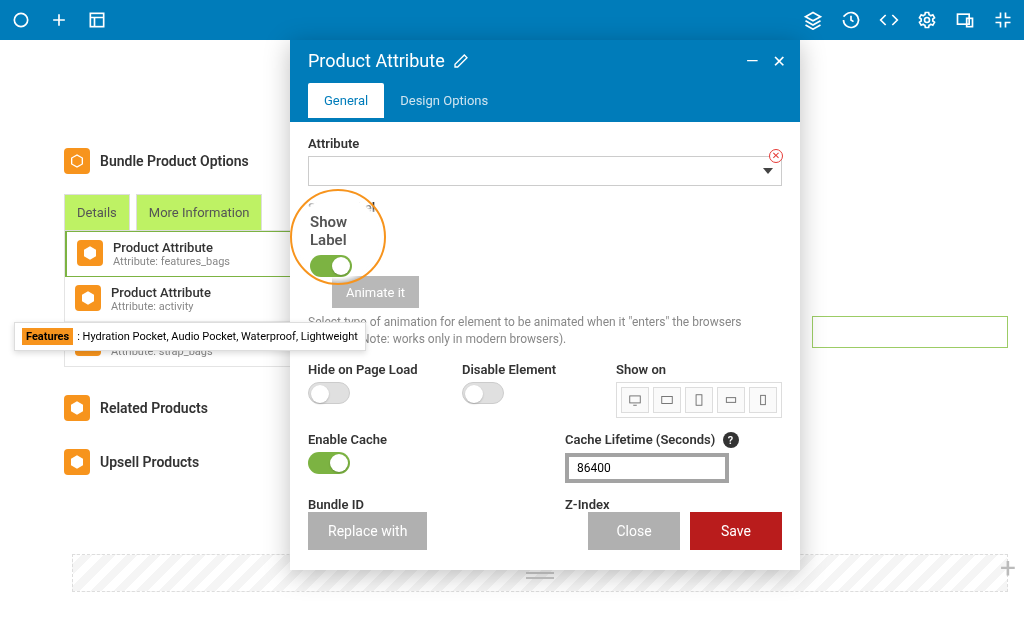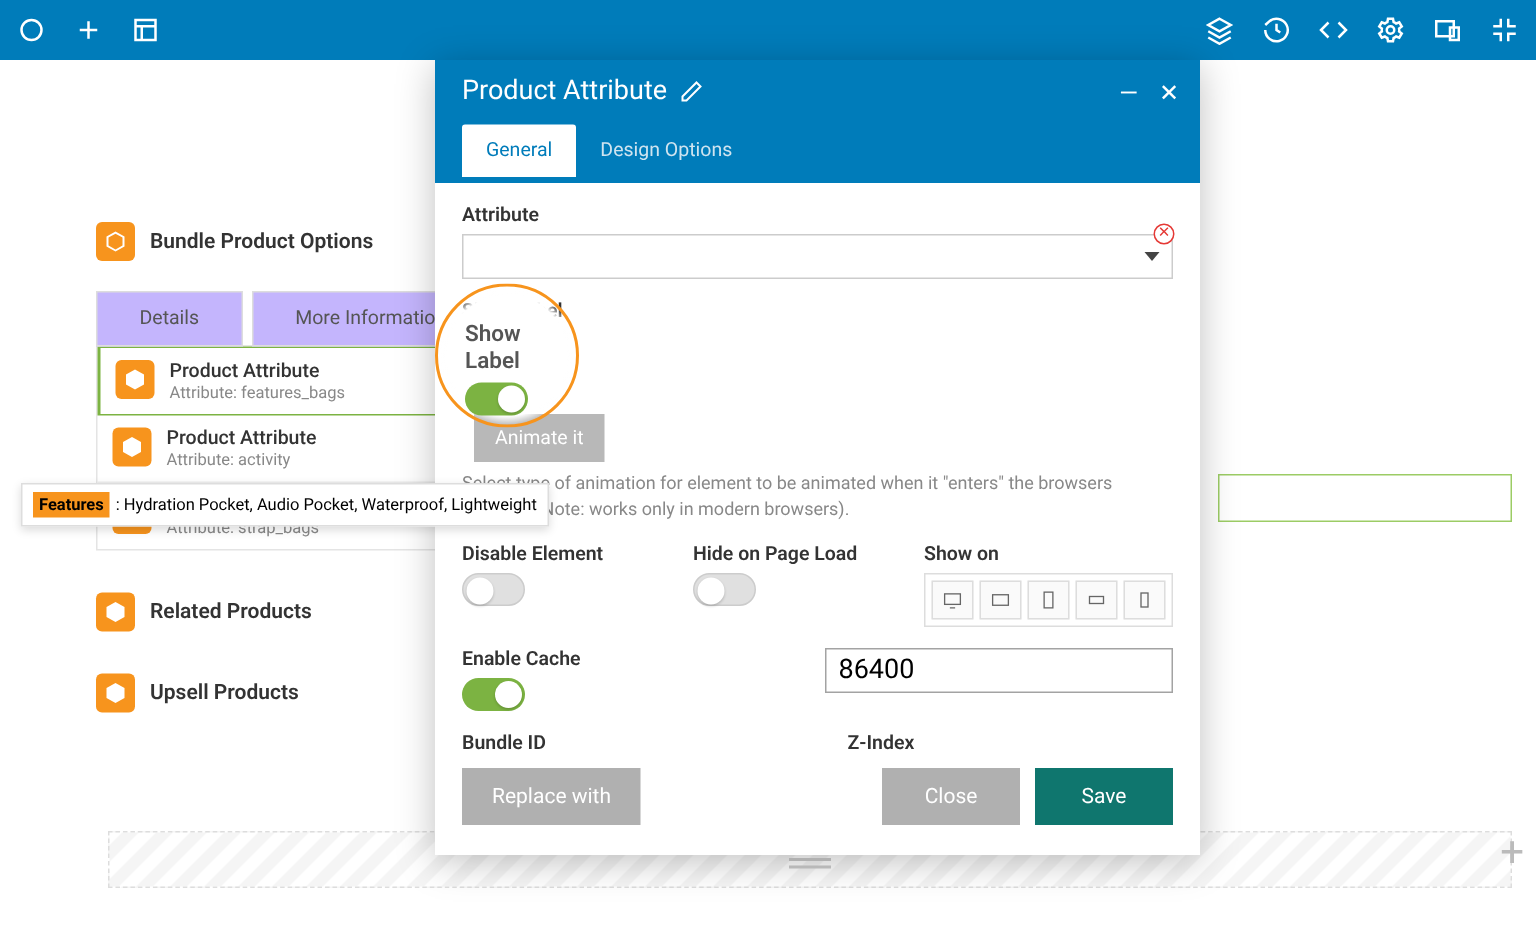--- a/index.html
+++ b/index.html
@@ -11,21 +11,21 @@
 .canvas{position:absolute;left:64px;top:40px;right:0;bottom:0;background:#fff;padding:60px 0 0 0}
 .drop-band{height:38px;background:repeating-linear-gradient(-45deg,#f5f5f5 0,#f5f5f5 8px,#fff 8px,#fff 16px);border:1px dashed #ddd;margin:0 8px;display:flex;align-items:center;justify-content:center}
 .drop-handle{display:flex;flex-direction:column;gap:3px}
 .drop-handle span{width:28px;height:2px;background:#ccc}
 .plus-dim{position:absolute;right:8px;bottom:34px;color:#bbb;font-size:28px}
 .section{position:absolute;left:0;width:470px}
 .sec-title{display:flex;align-items:center;gap:10px;padding:8px 0;font-weight:600;color:#333;font-size:14px}
 .cube{width:26px;height:26px;background:#f7941d;border-radius:4px;display:flex;align-items:center;justify-content:center}
 .cube svg{width:16px;height:16px;fill:#fff}
 .tabs{display:flex;gap:6px;margin-top:12px}
-.tab-btn{background:#c4b5fd;border:1px solid #ddd;padding:10px 28px;font-size:13px;color:#555;cursor:pointer}
+.tab-btn{background:#bef264;border:1px solid #ddd;padding:10px 12px;font-size:13px;color:#555;cursor:pointer}
 .attr-list{border:1px solid #e4e4e4;margin-top:-1px}
 .attr-item{display:flex;gap:10px;padding:8px 10px;border-bottom:1px solid #eee;align-items:flex-start}
 .attr-item.active{border:1px solid #7cb342;border-left:2px solid #7cb342}
 .attr-item:last-child{border-bottom:none}
 .attr-txt .t{font-size:13px;color:#333;font-weight:500}
 .attr-txt .s{font-size:11px;color:#888;}
 .dialog{position:absolute;left:290px;top:40px;width:510px;height:530px;background:#fff;box-shadow:0 4px 24px rgba(0,0,0,.25);display:flex;flex-direction:column;z-index:5}
 .dlg-hdr{background:#007cba;color:#fff;height:82px;padding:10px 18px 0;position:relative}
 .dlg-title{font-size:18px;font-weight:400;display:flex;align-items:center;gap:8px}
 .dlg-controls{position:absolute;right:14px;top:12px;display:flex;gap:14px}
@@ -45,31 +45,31 @@
 .toggle .knob{position:absolute;width:18px;height:18px;border-radius:50%;background:#fff;top:2px;box-shadow:0 1px 2px rgba(0,0,0,.2)}
 .toggle.on .knob{right:2px}
 .toggle.off .knob{left:2px}
 .row{margin-top:14px}
 .row2{display:flex;gap:40px;margin-top:14px}
 .row3{display:flex;gap:30px;margin-top:14px}
 .col{flex:1}
 .anim-select{display:inline-flex;border:1px solid #ccc;height:32px;align-items:center}
 .anim-select .val{padding:0 10px;font-size:13px;width:120px}
 .anim-select .dd{border-left:1px solid #ccc;width:22px;display:flex;align-items:center;justify-content:center}
-.anim-btn{background:#b8b8b8;color:#fff;border:none;height:32px;padding:0 14px;font-size:13px;margin-left:8px;cursor:pointer}
+.anim-btn{background:#b8b8b8;color:#fff;border:none;height:32px;padding:0 14px;font-size:13px;margin-left:24px;cursor:pointer}
 .help-text{font-size:12px;color:#888;margin-top:6px;line-height:1.4}
 .device-btns{display:flex;gap:4px;border:1px solid #ddd;padding:4px}
 .device-btn{width:28px;height:26px;border:1px solid #ddd;background:#fafafa;display:flex;align-items:center;justify-content:center;cursor:pointer}
 .device-btn svg{width:14px;height:14px;fill:none;stroke:#666;stroke-width:1.5}
-.text-input{border:1px solid #a3a3a3;height:30px;padding:0 8px;font-size:18px;width:232px}
+.text-input{border:4px solid #a3a3a3;height:30px;padding:0 8px;font-size:12px;width:164px}
 .help-q{display:inline-flex;width:16px;height:16px;border-radius:50%;background:#333;color:#fff;font-size:11px;align-items:center;justify-content:center;margin-left:4px}
 .dlg-ftr{height:58px;display:flex;align-items:flex-start;padding:0 18px;gap:10px}
 .btn{height:38px;padding:0 20px;border:none;font-size:14px;cursor:pointer;color:#fff}
 .btn.gray{background:#b0b0b0}
-.btn.blue{background:#0f766e}
+.btn.blue{background:#b91c1c}
 .btn.wide{min-width:118px}
 .highlight-circle{position:absolute;left:290px;top:189px;width:96px;height:96px;border:2px solid #f7941d;border-radius:50%;z-index:7;pointer-events:none;background:radial-gradient(circle,rgba(255,255,255,1) 62%,rgba(255,255,255,0) 72%)}
 .highlight-inner{position:absolute;left:18px;top:22px}
 .highlight-inner .lbl{font-size:15px;font-weight:600;color:#555}
 .features-pill{position:absolute;left:14px;top:322px;background:#fff;border:1px solid #ddd;box-shadow:0 2px 6px rgba(0,0,0,.15);font-size:11px;padding:5px 7px;z-index:6;display:flex;align-items:center}
 .features-pill b{background:#f7941d;color:#000;padding:2px 4px;margin-right:4px;font-weight:700}
 .spacer{flex:1}
 .outl{position:absolute;right:16px;top:276px;width:196px;height:32px;border:1px solid #9ccc65;z-index:4}
 </style>
 </head>
@@ -244,32 +244,32 @@
     <div class="row">
       <div class="fld-label" style="visibility:hidden">x</div>
       <div style="display:flex;align-items:center">
         <button class="anim-btn">Animate it</button>
       </div>
       <div class="help-text">Select type of animation for element to be animated when it "enters" the browsers viewport (Note: works only in modern browsers).</div>
     </div>
 
     <div class="row3">
       <div class="col">
+        <div class="fld-label">Hide on Page Load</div>
+        <div class="toggle off">
+            <div class="knob"></div>
+          </div>
+      </div>
+      <div class="col">
         <div class="fld-label">Disable Element</div>
         <div class="toggle off">
             <div class="knob"></div>
           </div>
       </div>
       <div class="col">
-        <div class="fld-label">Hide on Page Load</div>
-        <div class="toggle off">
-            <div class="knob"></div>
-          </div>
-      </div>
-      <div class="col">
         <div class="fld-label">Show on</div>
         <div class="device-btns">
           <div class="device-btn">
               <svg viewBox="0 0 24 24">
                 <rect x="3" y="5" width="18" height="12"></rect>
                 <path d="M9 21h6"></path>
               </svg>
             </div>
           <div class="device-btn">
               <svg viewBox="0 0 24 24">
@@ -296,20 +296,21 @@
     </div>
 
     <div class="row2">
       <div class="col">
         <div class="fld-label">Enable Cache</div>
         <div class="toggle on">
             <div class="knob"></div>
           </div>
       </div>
       <div class="col">
+        <div class="fld-label"><span>Cache Lifetime (Seconds)</span> <span class="help-q">?</span></div>
         <input class="text-input" value="86400" style="">
       </div>
     </div>
 
     <div class="row2" style="margin-bottom:0">
       <div class="col">
           <div class="fld-label">Bundle ID</div>
         </div>
       <div class="col">
           <div class="fld-label">Z-Index</div>

